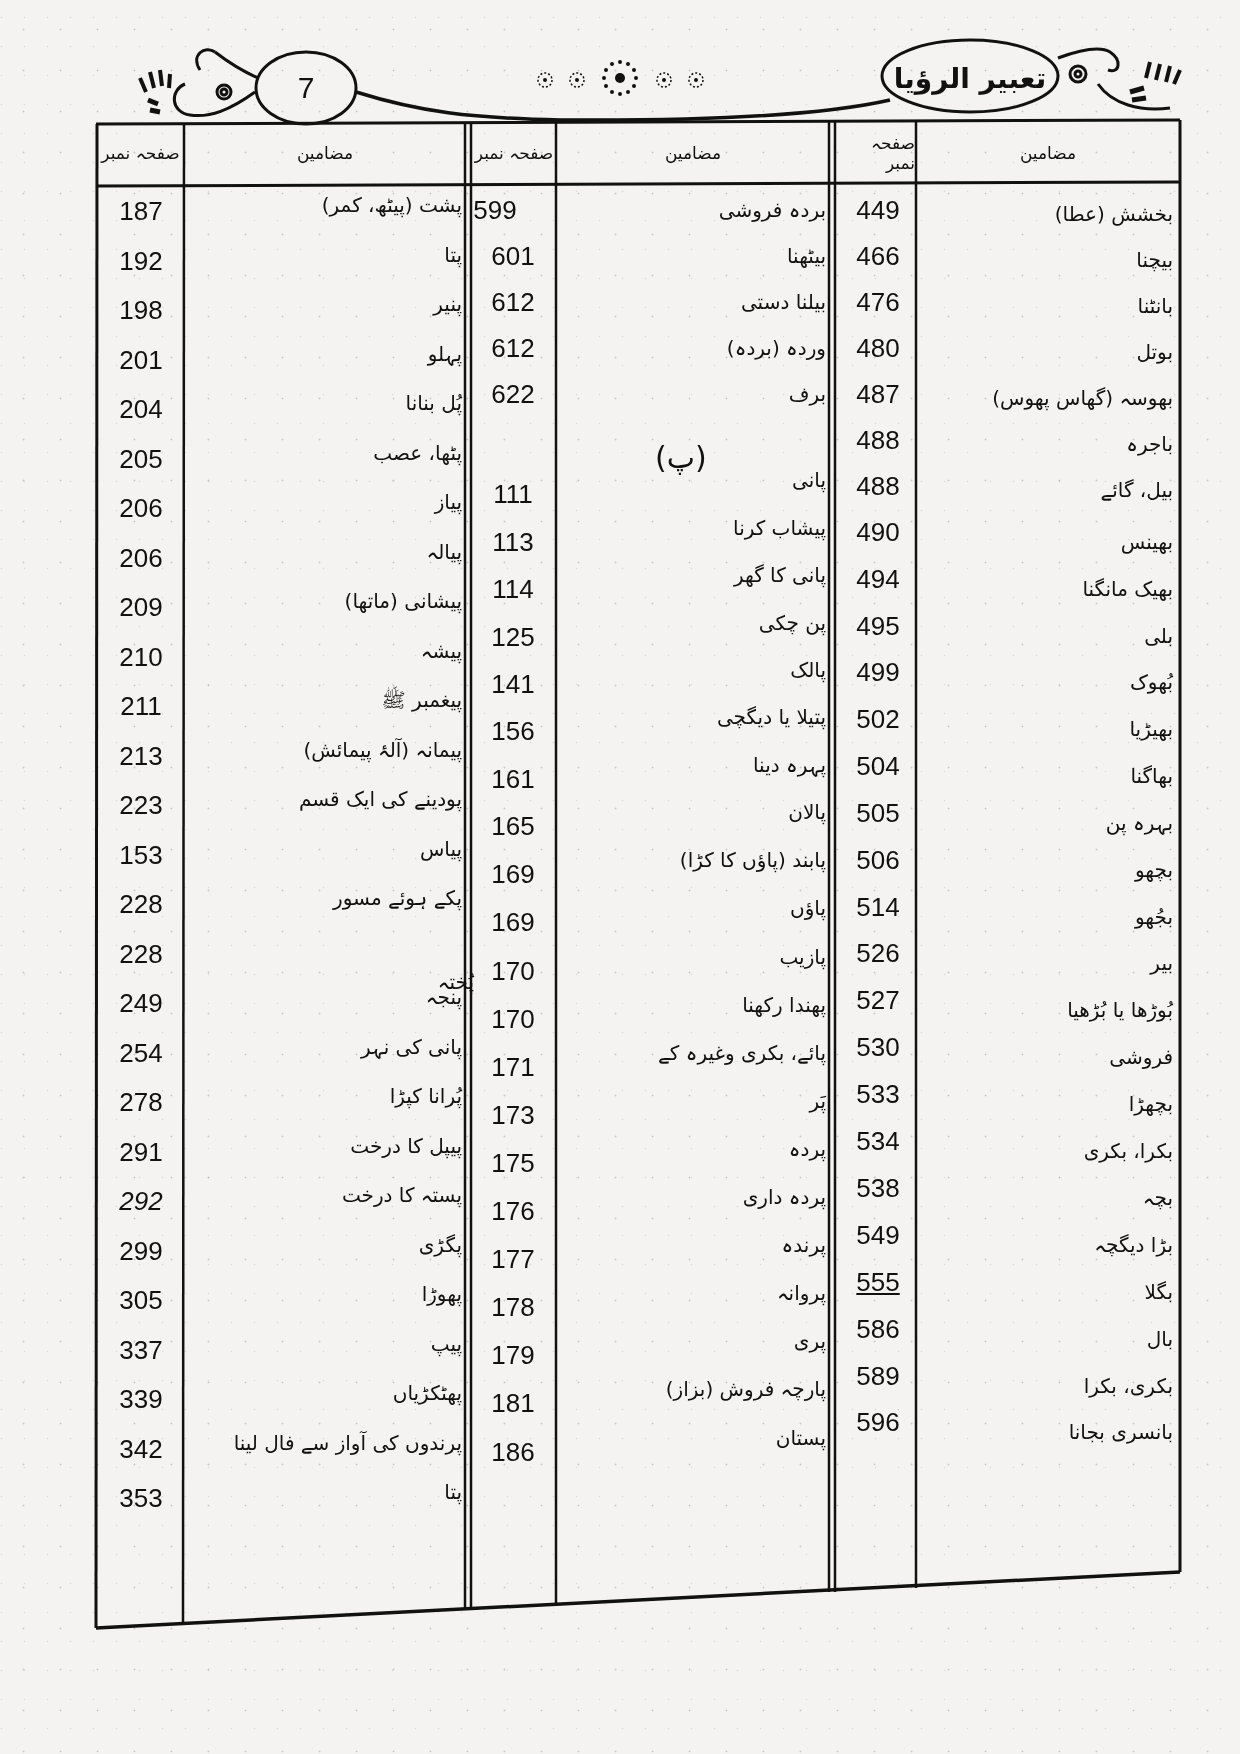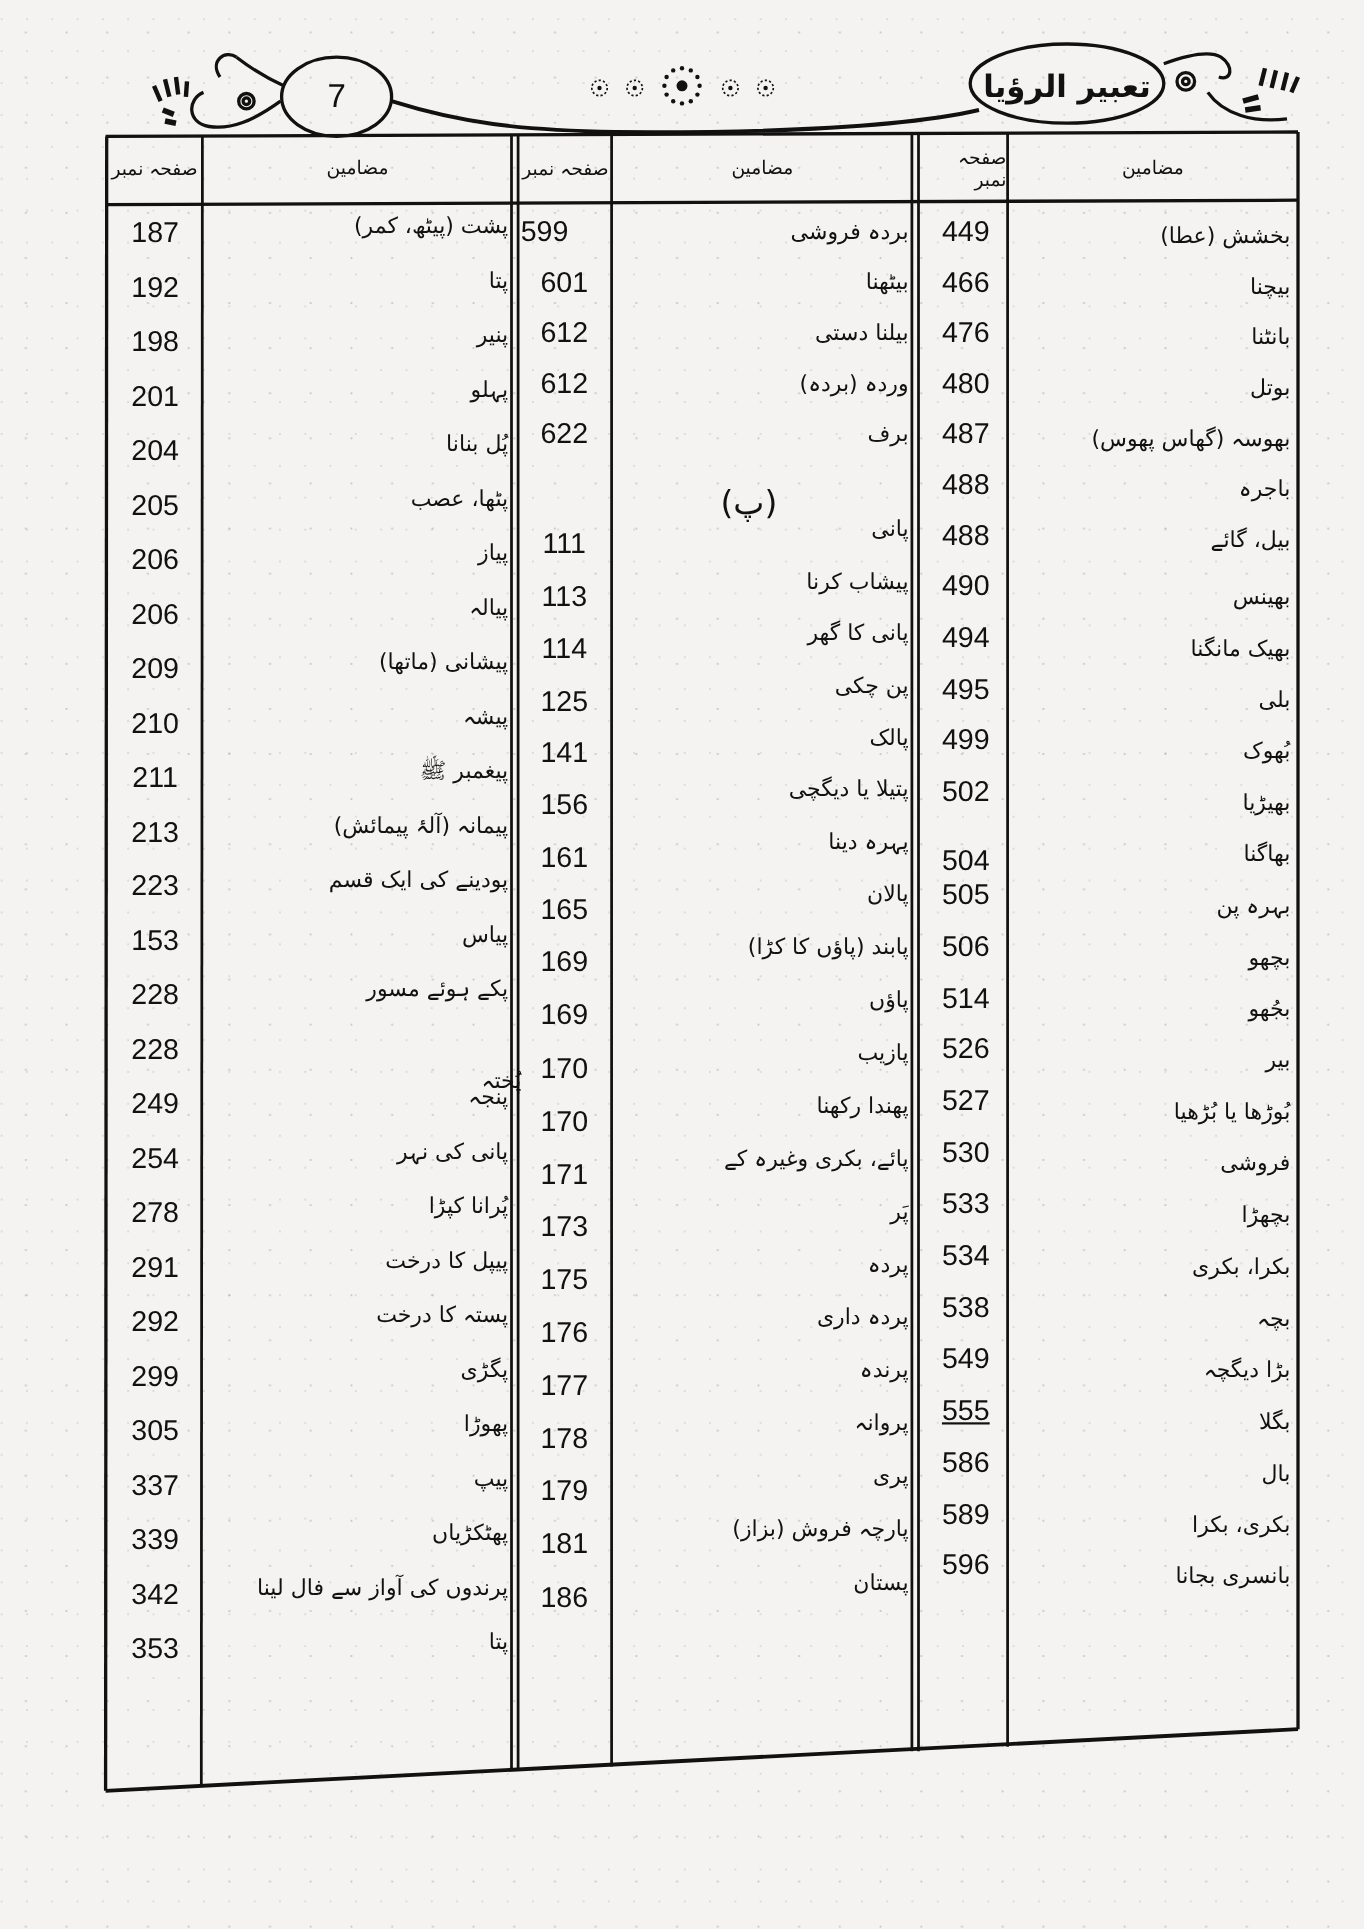--- a/index.html
+++ b/index.html
@@ -168,21 +168,21 @@
     <div class="num" style="left: 843px; top: 517.3px;">490</div>
     <div class="word" style="left: 920px; top: 527.3px; width: 253px;">بھینس</div>
     <div class="num" style="left: 843px; top: 564.2px;">494</div>
     <div class="word" style="left: 920px; top: 574.2px; width: 253px;">بھیک مانگنا</div>
     <div class="num" style="left: 843px; top: 611.1px;">495</div>
     <div class="word" style="left: 920px; top: 621.1px; width: 253px;">بلی</div>
     <div class="num" style="left: 843px; top: 657px;">499</div>
     <div class="word" style="left: 920px; top: 667px; width: 253px;">بُھوک</div>
     <div class="num" style="left: 843px; top: 703.9px;">502</div>
     <div class="word" style="left: 920px; top: 713.9px; width: 253px;">بھیڑیا</div>
-    <div class="num" style="left: 843px; top: 750.8px; margin-top: 16px;">504</div>
+    <div class="num" style="left: 843px; top: 750.8px;">504</div>
     <div class="word" style="left: 920px; top: 760.8px; width: 253px;">بھاگنا</div>
     <div class="num" style="left: 843px; top: 797.7px;">505</div>
     <div class="word" style="left: 920px; top: 807.7px; width: 253px;">بہرہ پن</div>
     <div class="num" style="left: 843px; top: 844.6px;">506</div>
     <div class="word" style="left: 920px; top: 854.6px; width: 253px;">بچھو</div>
     <div class="num" style="left: 843px; top: 891.5px;">514</div>
     <div class="word" style="left: 920px; top: 901.5px; width: 253px;">بجُھو</div>
     <div class="num" style="left: 843px; top: 938.4px;">526</div>
     <div class="word" style="left: 920px; top: 948.4px; width: 253px;">بیر</div>
     <div class="num" style="left: 843px; top: 985.3px;">527</div>
@@ -290,21 +290,21 @@
     <div class="num" style="left: 106px; top: 938.5px;">228</div>
     <div class="word" style="left: 200px; top: 932.5px; width: 274px; margin-top: 34px;">پُختہ</div>
     <div class="num" style="left: 106px; top: 988px;">249</div>
     <div class="word" style="left: 188px; top: 982px; width: 274px;">پنجہ</div>
     <div class="num" style="left: 106px; top: 1037.5px;">254</div>
     <div class="word" style="left: 188px; top: 1031.5px; width: 274px;">پانی کی نہر</div>
     <div class="num" style="left: 106px; top: 1087px;">278</div>
     <div class="word" style="left: 188px; top: 1081px; width: 274px;">پُرانا کپڑا</div>
     <div class="num" style="left: 106px; top: 1136.5px;">291</div>
     <div class="word" style="left: 188px; top: 1130.5px; width: 274px;">پیپل کا درخت</div>
-    <div class="num" style="left: 106px; top: 1186px;">292</div>
+    <div class="num" style="left: 106px; top: 1186px; font-style: italic;">292</div>
     <div class="word" style="left: 188px; top: 1180px; width: 274px;">پستہ کا درخت</div>
     <div class="num" style="left: 106px; top: 1235.5px;">299</div>
     <div class="word" style="left: 188px; top: 1229.5px; width: 274px;">پگڑی</div>
     <div class="num" style="left: 106px; top: 1285px;">305</div>
     <div class="word" style="left: 188px; top: 1279px; width: 274px;">پھوڑا</div>
     <div class="num" style="left: 106px; top: 1334.5px;">337</div>
     <div class="word" style="left: 188px; top: 1328.5px; width: 274px;">پیپ</div>
     <div class="num" style="left: 106px; top: 1384px;">339</div>
     <div class="word" style="left: 188px; top: 1378px; width: 274px;">پھٹکڑیاں</div>
     <div class="num" style="left: 106px; top: 1433.5px;">342</div>

